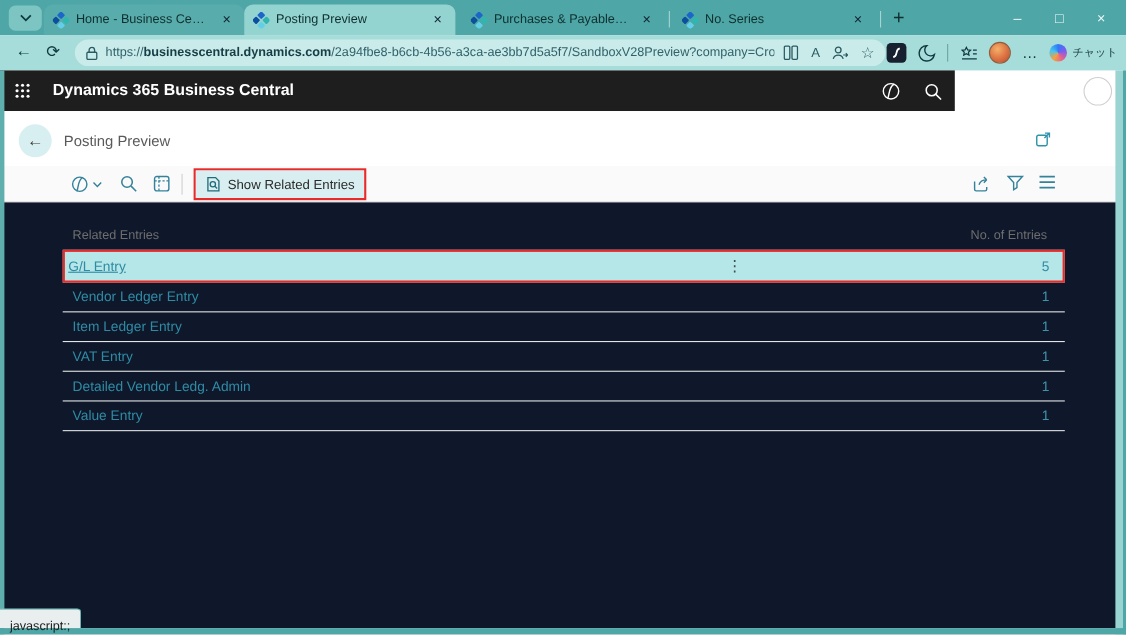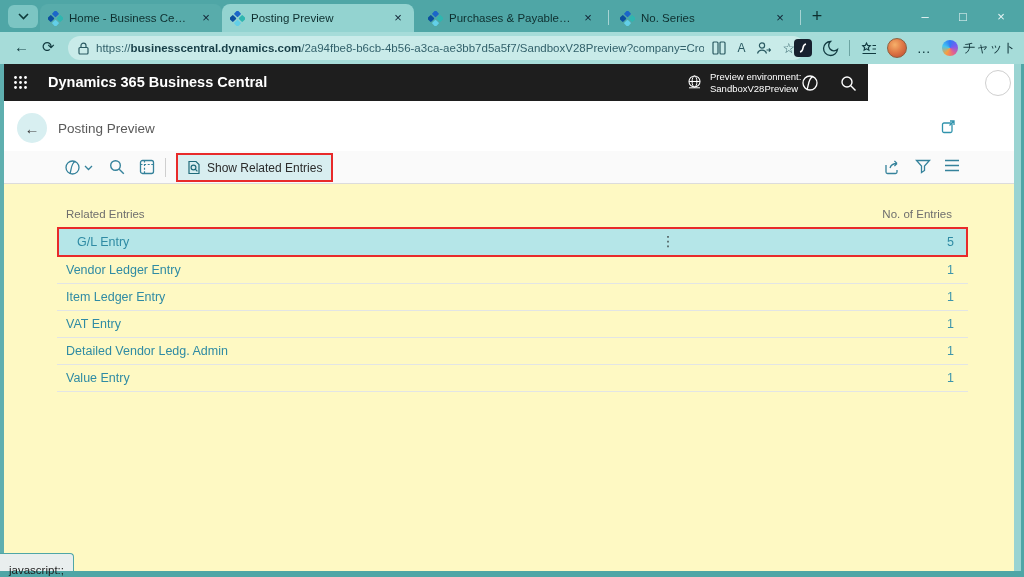--- a/index.html
+++ b/index.html
@@ -30,21 +30,21 @@
   .url-pill { position:absolute; left:68px; top:4px; width:737px; height:24px; background:#C9EBE9; border-radius:12px; display:flex; align-items:center; padding:0 10px; }
   .url-text { font-size:11.5px; color:#32616B; white-space:nowrap; overflow:hidden; margin-left:7px; flex:1; }
   .url-text b { color:#173E47; font-weight:bold; }
   .pill-icons { display:flex; align-items:center; gap:11px; margin-left:8px; }
   .abar-right { position:absolute; right:8px; top:0; height:32px; display:flex; align-items:center; gap:10px; }
   .ext-badge { width:18px; height:18px; border-radius:4px; background:#17202E; display:flex; align-items:center; justify-content:center; }
   .abar-divider { width:1px; height:16px; background:rgba(0,60,60,.35); }
   .mini-avatar { width:20px; height:20px; border-radius:50%; background:radial-gradient(circle at 38% 32%, #F6B06A 0%, #E07B47 45%, #C14F33 90%); border:1px solid #8d5f3f; }
   .copilot-chat { display:flex; align-items:center; gap:5px; cursor:pointer; }
   .copilot-ball { width:16px; height:16px; border-radius:50%; background:conic-gradient(#3178f6,#7a5cf0,#e2608f,#f6a03e,#43c6f0,#3178f6); }
-  .chat-label { font-size:13px; color:#11343A; }
+  .chat-label { font-size:10px; color:#11343A; }
   .more-dots { font-size:14px; color:#10393E; letter-spacing:1px; cursor:pointer; }
   
   .bc-header { position:absolute; left:0; top:64px; width:868px; height:37px; background:#1E1E1E; }
   .waffle { position:absolute; left:13px; top:11px; cursor:pointer; }
   .bc-title { position:absolute; left:48px; top:10px; color:#FFF; font-size:14.5px; font-weight:bold; }
   .env-wrap { position:absolute; left:686px; top:7px; display:flex; align-items:center; gap:7px; cursor:pointer; }
   .env-text { color:#FFF; font-size:9.5px; line-height:11.5px; }
   .hicon { position:absolute; top:8px; width:22px; height:22px; display:flex; align-items:center; justify-content:center; cursor:pointer; color:#fff; }
   .help-q { font-size:15px; color:#fff; }
   .ba-avatar { position:absolute; left:985px; top:6px; width:26px; height:26px; border:1px solid #CFCFCF; border-radius:50%; color:#fff; font-size:10.5px; display:flex; align-items:center; justify-content:center; cursor:pointer; }
@@ -53,29 +53,29 @@
   .back-circle { position:absolute; left:17px; top:113px; width:30px; height:30px; border-radius:50%; background:#D8EFF1; display:flex; align-items:center; justify-content:center; font-size:15px; color:#3A3A3A; cursor:pointer; }
   .page-title { position:absolute; left:58px; top:121px; font-size:13.5px; color:#5A5A5A; }
   .popout { position:absolute; left:941px; top:119px; cursor:pointer; }
   .toolbar { position:absolute; left:0; top:151px; width:1024px; height:33px; background:#FAFAFA; border-bottom:1px solid #DCDCDC; }
   .ticon { position:absolute; top:8px; cursor:pointer; display:flex; align-items:center; }
   .tb-divider { position:absolute; left:165px; top:7px; width:1px; height:19px; background:#CFCFCF; }
   .srb-outline { position:absolute; left:176px; top:153px; border:2px solid #E82A2A; }
   .srb { height:25px; background:#D8EEF0; display:flex; align-items:center; gap:6px; padding:0 9px; cursor:pointer; }
   .srb-label { font-size:12px; color:#2B2B2B; }
   .tooltip { position:absolute; left:233px; top:181px; background:#FFF; border:2px solid #5B5B5B; padding:1px 6px 2px; font-size:11px; color:#333; white-space:nowrap; z-index:20; }
-  .content { position:absolute; left:0; top:184px; width:1024px; height:387px; background:#fef9c3; }
+  .content { position:absolute; left:0; top:184px; width:1024px; height:387px; background:#0f172a; }
   .col-head-left { position:absolute; left:66px; top:24px; font-size:11.5px; color:#6E6E6E; }
   .col-head-right { position:absolute; right:72px; top:24px; font-size:11.5px; color:#6E6E6E; }
   .grid { position:absolute; left:57px; top:43px; width:911px; }
   .row { position:relative; height:27px; display:flex; align-items:center; border-bottom:1px solid #E2E5E5; }
   .row .r-name { margin-left:9px; font-size:12.5px; color:#2F8BA4; cursor:pointer; }
   .row .r-count { position:absolute; right:14px; font-size:12.5px; color:#3D95AC; }
   .row.selected { height:30px; background:#B5E6E8; border:2px solid #E82A2A; }
-  .row.selected .r-name { margin-left:18px; }
+  .row.selected .r-name { margin-left:3px; text-decoration:underline; }
   .row.selected .r-count { right:12px; color:#2F8BA4; }
   .row-ellipsis { position:absolute; left:602px; top:4px; font-size:14px; color:#3F4B4B; cursor:pointer; }
   
   .frame-left { position:absolute; left:0; top:64px; bottom:0; width:4px; background:#5FAFAF; z-index:30; }
   .frame-right { position:absolute; right:0; top:64px; bottom:0; width:10px; background:linear-gradient(to right, #9AD4D2 0 7px, #4FA6A6 7px); z-index:30; }
   .frame-bottom { position:absolute; left:0; right:0; bottom:0; height:6px; background:#4FA6A6; z-index:30; }
   .status-bubble { position:absolute; left:0; bottom:6px; height:18px; padding:16px 9px 1px; background:#E9EEEE; border:1px solid #4FA6A6; border-left:none; border-bottom:none; border-radius:0 4px 0 0; font-size:11.5px; color:#1C1C1C; display:flex; align-items:center; z-index:40; }
 </style>
 </head>
 <body>
@@ -202,31 +202,20 @@
         <circle cx="2.5" cy="7.5" r="1.4"></circle>
           <circle cx="7.5" cy="7.5" r="1.4"></circle>
           <circle cx="12.5" cy="7.5" r="1.4"></circle>
         <circle cx="2.5" cy="12.5" r="1.4"></circle>
           <circle cx="7.5" cy="12.5" r="1.4"></circle>
           <circle cx="12.5" cy="12.5" r="1.4"></circle>
       </g>
     </svg>
     <span class="bc-title">Dynamics 365 Business Central</span>
 
-    <span class="env-wrap">
-      <svg width="17" height="17" viewBox="0 0 17 17">
-        <circle cx="8.5" cy="7.5" r="5.5" fill="none" stroke="#FFF" stroke-width="1.1"></circle>
-        <ellipse cx="8.5" cy="7.5" rx="2.4" ry="5.5" fill="none" stroke="#FFF" stroke-width="1"></ellipse>
-        <path d="M3.2 7.5 h10.6 M3 13.8 h11" fill="none" stroke="#FFF" stroke-width="1"></path>
-      </svg>
-      <span class="env-text">
-        <div>Preview environment:</div>
-        <div>SandboxV28Preview</div>
-      </span>
-    </span>
 
     <span class="hicon" style="left:799px">
       <svg width="18" height="18" viewBox="0 0 18 18">
           <circle cx="9" cy="9" r="7" fill="none" stroke="#FFF" stroke-width="1.3"></circle>
           <path d="M11.8 2.6 C7 4.5 7.5 13 6 15.4" fill="none" stroke="#FFF" stroke-width="1.3"></path>
         </svg>
     </span>
     <span class="hicon" style="left:837px">
       <svg width="17" height="17" viewBox="0 0 17 17">
           <circle cx="7" cy="7" r="5" fill="none" stroke="#FFF" stroke-width="1.4"></circle>

